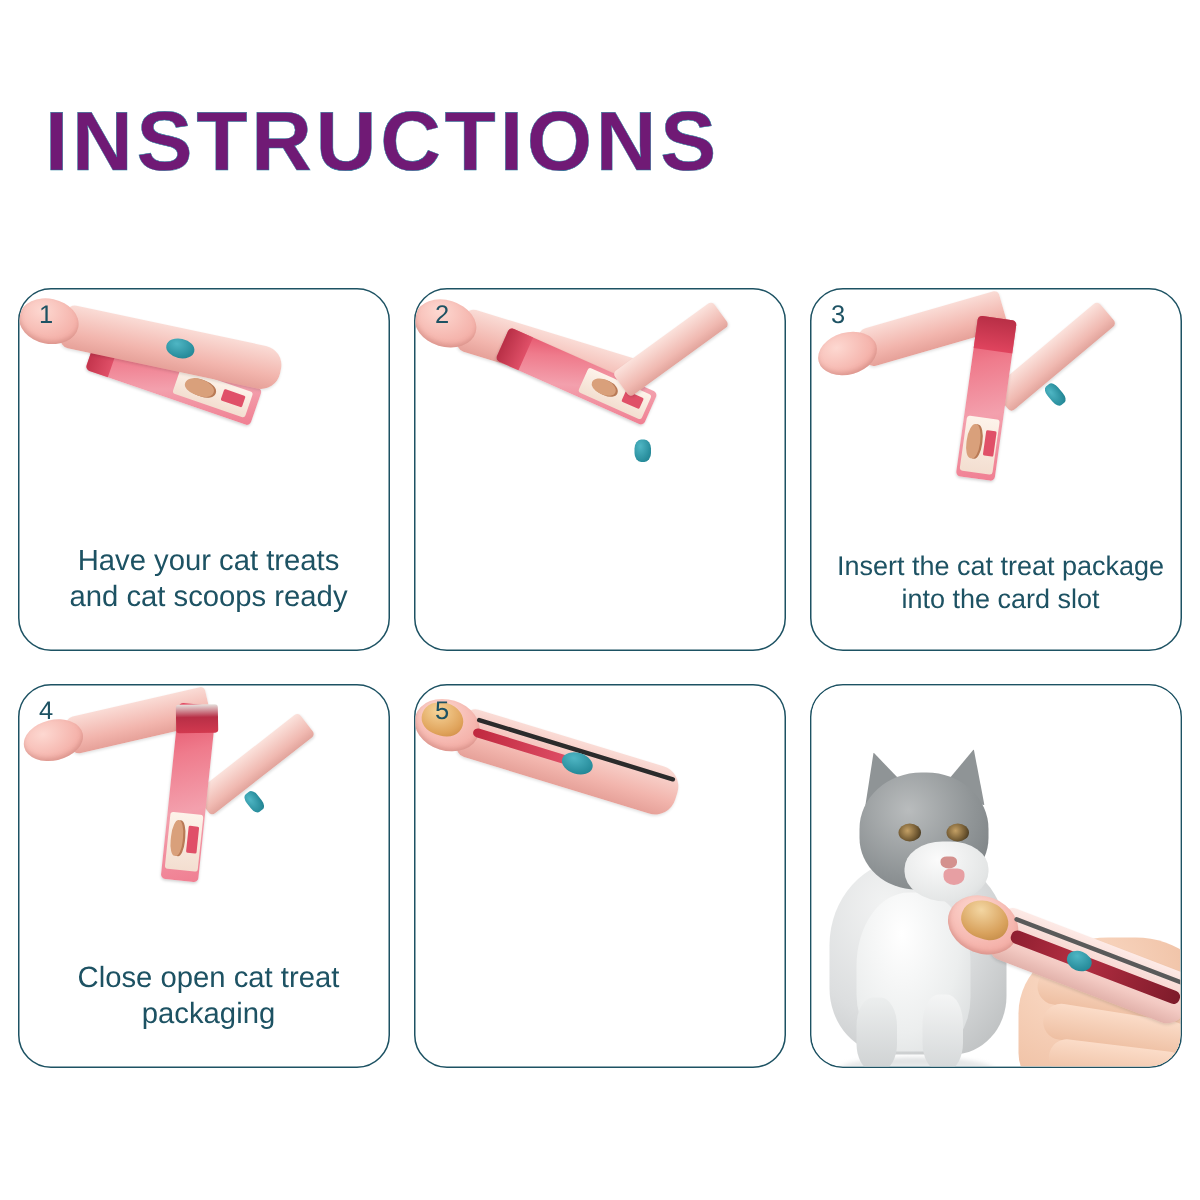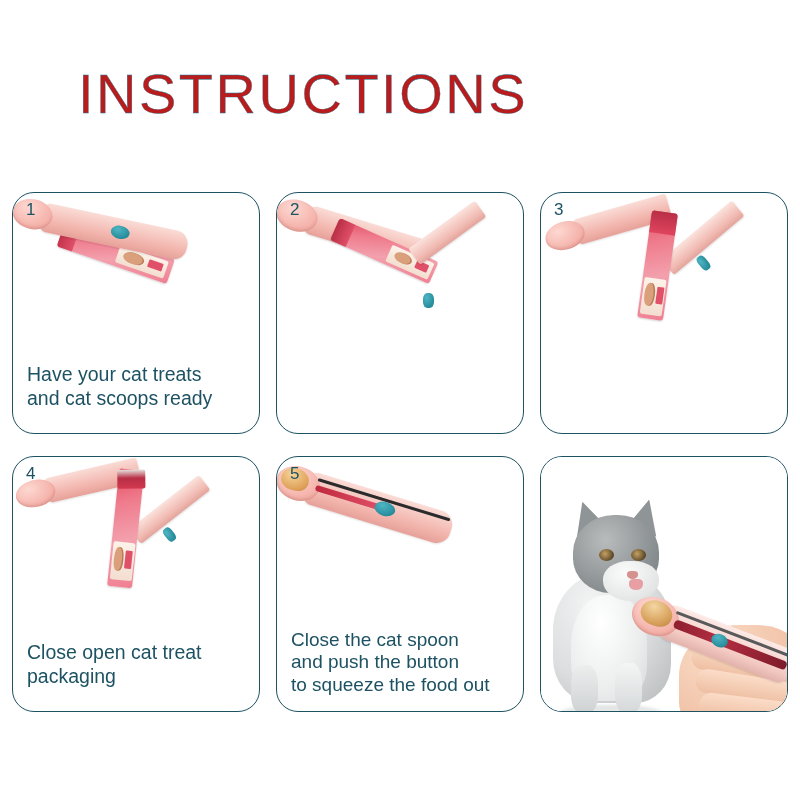--- a/index.html
+++ b/index.html
@@ -23,25 +23,24 @@
   }
 
   
   .title {
     position: absolute;
     left: 30px;
     top: 66px;
     font-size: 56px;
     letter-spacing: 2.5px;
     line-height: 1;
-    font-weight: 400;
-    color: #b91c1c;
+    font-weight: 700;
+    color: #701a75;
     -webkit-text-stroke: 0.3px #1b7f9b;
     white-space: nowrap;
-    margin-left: 48px;
   }
 
   
   .grid {
     position: absolute;
     left: 12px;
     top: 192px;
     width: 776px;
     display: grid;
     grid-template-columns: repeat(3, 248px);
@@ -68,20 +67,21 @@
   }
   .caption {
     position: absolute;
     left: 14px;
     right: 8px;
     bottom: 22px;
     font-size: 19.5px;
     line-height: 1.22;
     color: #1d5263;
     white-space: pre-line;
+    text-align: center;
   }
   .caption.small { font-size: 18px; }
   .caption.three { bottom: 14px; font-size: 19px; line-height: 1.2; }
 
   .art {
     position: absolute;
     left: 0; right: 0; top: 0;
     height: 150px;
   }
 
@@ -411,20 +411,22 @@
           <div class="spoon-shaft"></div>
           <div class="spoon-bowl"></div>
         </div>
         <div class="lid-arm c3-lid"></div>
         <div class="sachet c3-sachet">
           <div class="crimp"></div>
           <div class="label"></div>
         </div>
         <div class="btn-teal c3-btn"></div>
       </div>
+      <div class="caption small">Insert the cat treat package
+into the card slot</div>
     </div>
 
     <div class="card">
       <div class="step-num">4</div>
       <div class="art">
         <div class="c4-spoon">
           <div class="spoon-shaft"></div>
           <div class="spoon-bowl"></div>
         </div>
         <div class="lid-arm c4-lid"></div>
@@ -443,23 +445,20 @@
       <div class="art">
         <div class="c5-device">
           <div class="spoon-shaft"></div>
           <div class="spoon-bowl"></div>
           <div class="inner-tube"></div>
           <div class="seam"></div>
           <div class="food"></div>
           <div class="btn-teal"></div>
         </div>
       </div>
-      <div class="caption three">Close the cat spoon
-and push the button
-to squeeze the food out</div>
     </div>
 
     <div class="card">
       <div class="photo">
         <div class="cat cat-refl"></div>
         <div class="cat cat-body"></div>
         <div class="cat cat-chest"></div>
         <div class="cat cat-leg-l"></div>
         <div class="cat cat-leg-r"></div>
         <div class="cat cat-ear-l"></div>

